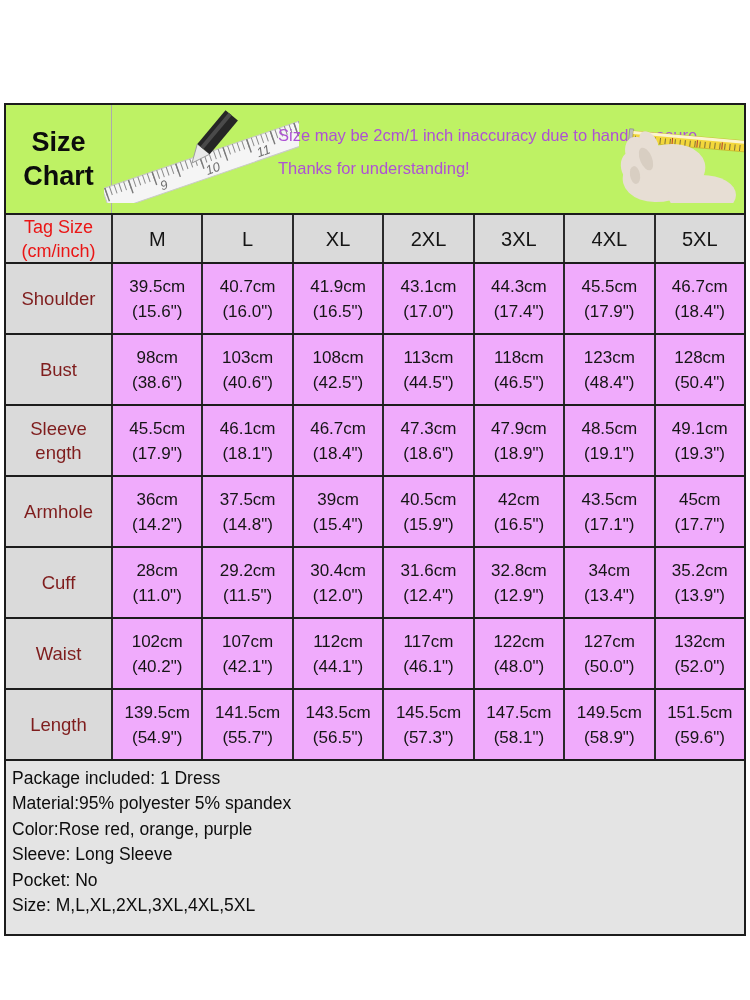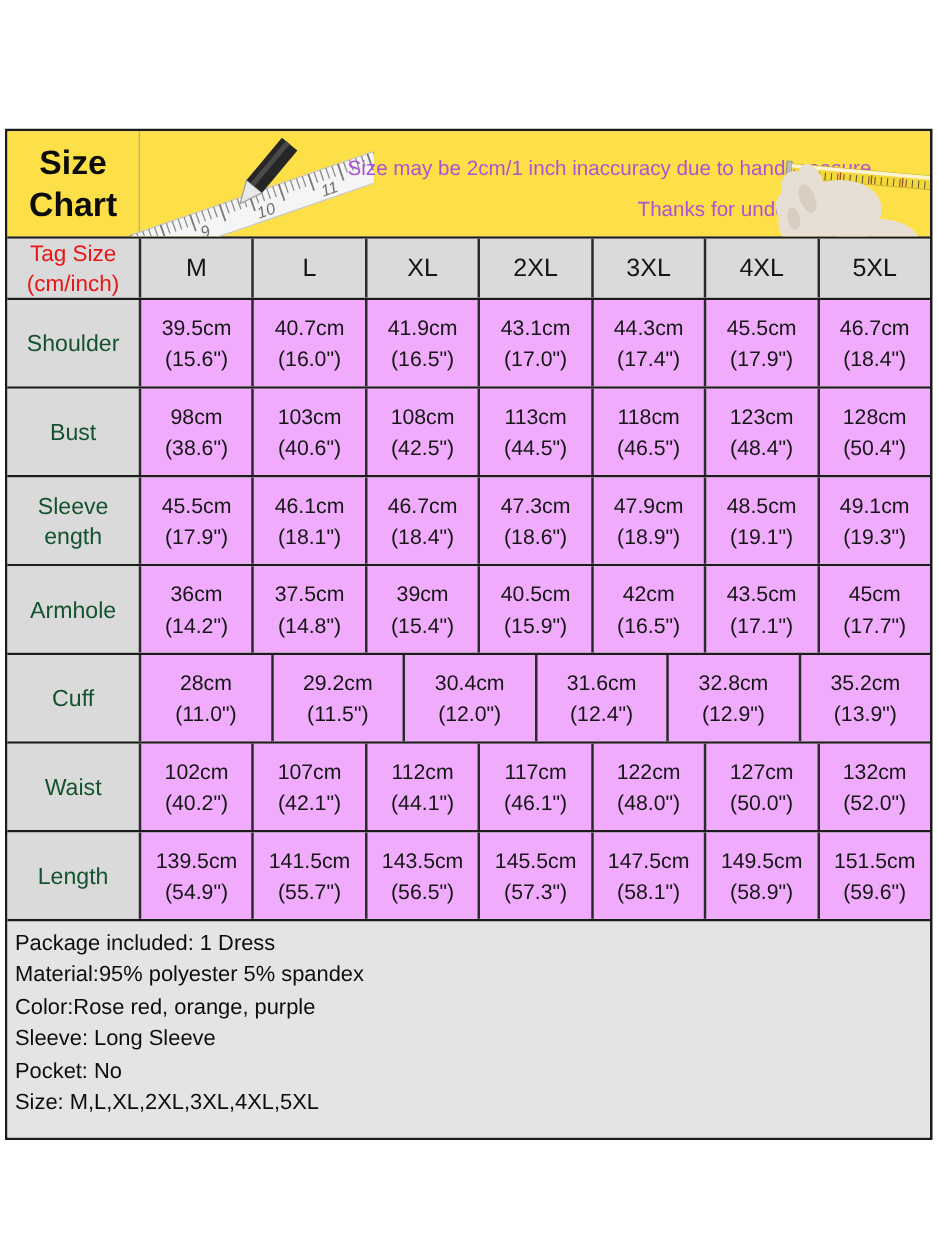--- a/index.html
+++ b/index.html
@@ -1,39 +1,39 @@
 <!DOCTYPE html>
 <html><head>
 <meta charset="utf-8">
 <style>
   html,body{margin:0;padding:0;background:#ffffff;}
   body{width:750px;height:1000px;position:relative;font-family:"Liberation Sans",sans-serif;color:#111;}
   .sheet{position:absolute;left:4px;top:103px;width:742px;box-sizing:border-box;border:2px solid #1c1c1c;background:#fff;}
 
   
-  .banner{position:relative;height:84px;background:#fde047;overflow:hidden;text-align:right;}
+  .banner{position:relative;height:108px;background:#bef264;overflow:hidden;}
   .title-cell{position:absolute;left:0;top:0;width:105px;height:100%;border-right:1px solid #ababab;
     display:flex;flex-direction:column;justify-content:center;align-items:center;
     font-weight:bold;font-size:27px;line-height:34px;color:#0c0c0c;}
   .banner-art-left{position:absolute;left:98px;top:2px;width:195px;height:96px;}
   .notes{position:absolute;left:272px;top:14px;font-size:16.5px;line-height:33px;white-space:nowrap;}
   .banner-art-right{position:absolute;right:0;top:2px;width:142px;height:96px;}
 
   
   .t-row{display:flex;border-top:2px solid #1c1c1c;}
   .cell{box-sizing:border-box;border-left:2px solid #2a2a2a;display:flex;flex-direction:column;
     justify-content:center;align-items:center;text-align:center;white-space:pre-line;}
   .cell:first-child{border-left:none;width:105px;flex:none;}
   .cell.val{flex:1;background:#f0abfc;font-size:17px;line-height:25px;color:#151515;}
   .header-row{height:47px;}
   .header-row .cell{background:#dadada;}
   .header-row .cell.val{font-size:20px;line-height:22px;}
   .corner{font-size:18px;line-height:24px;font-weight:normal;}
   .data-row{height:69px;}
-  .data-row .cell.label{background:#dadada;font-size:18.5px;line-height:24px;color:#14532d;}
+  .data-row .cell.label{background:#dadada;font-size:18.5px;line-height:24px;color:#7f1d1d;}
 
   
   .footer{border-top:2px solid #1c1c1c;background:#e4e4e4;padding:5px 6px 16px 6px;
     font-size:17.5px;line-height:25.4px;color:#0d0d0d;}
 </style>
 </head>
 <body>
 
 <div class="sheet">
 
@@ -173,20 +173,22 @@
         <div class="cell val">28cm
 (11.0")</div>
         <div class="cell val">29.2cm
 (11.5")</div>
         <div class="cell val">30.4cm
 (12.0")</div>
         <div class="cell val">31.6cm
 (12.4")</div>
         <div class="cell val">32.8cm
 (12.9")</div>
+        <div class="cell val">34cm
+(13.4")</div>
         <div class="cell val">35.2cm
 (13.9")</div>
       </div>
       <div class="t-row data-row">
         <div class="cell label">Waist</div>
         <div class="cell val">102cm
 (40.2")</div>
         <div class="cell val">107cm
 (42.1")</div>
         <div class="cell val">112cm

